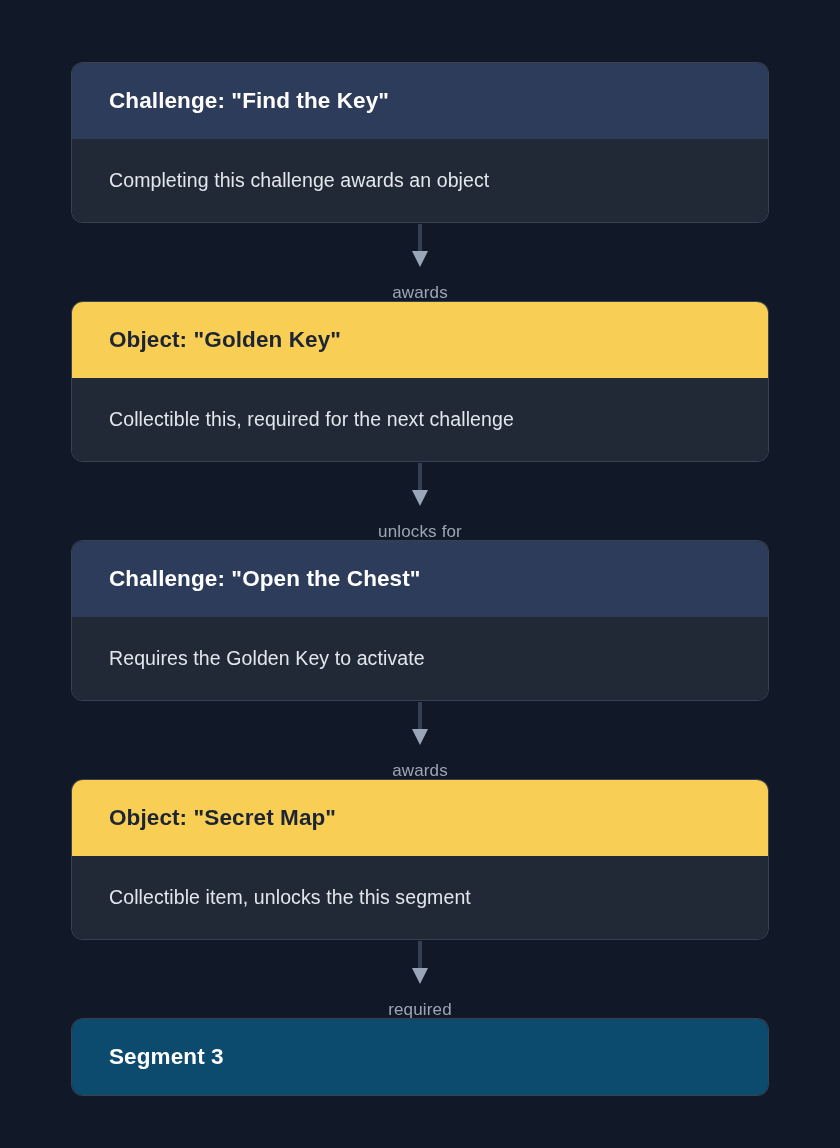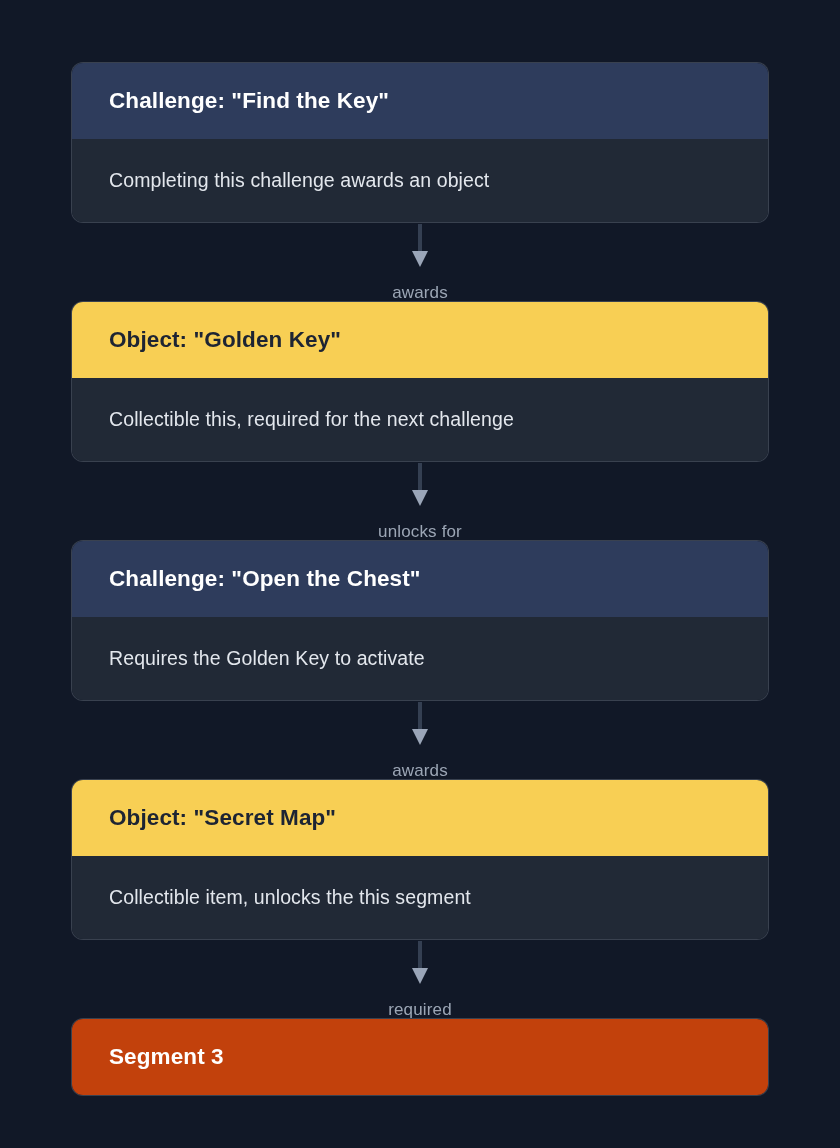--- a/index.html
+++ b/index.html
@@ -49,21 +49,21 @@
   }
   .type-challenge .node-header {
     background: #2e3c5c;
     color: #ffffff;
   }
   .type-object .node-header {
     background: #f8cf54;
     color: #1d2433;
   }
   .type-segment .node-header {
-    background: #c2410c;
+    background: #0c4a6e;
     color: #ffffff;
   }
   .connector {
     height: 78px;
     display: flex;
     flex-direction: column;
     align-items: center;
     justify-content: flex-start;
     padding-top: 2px;
   }

